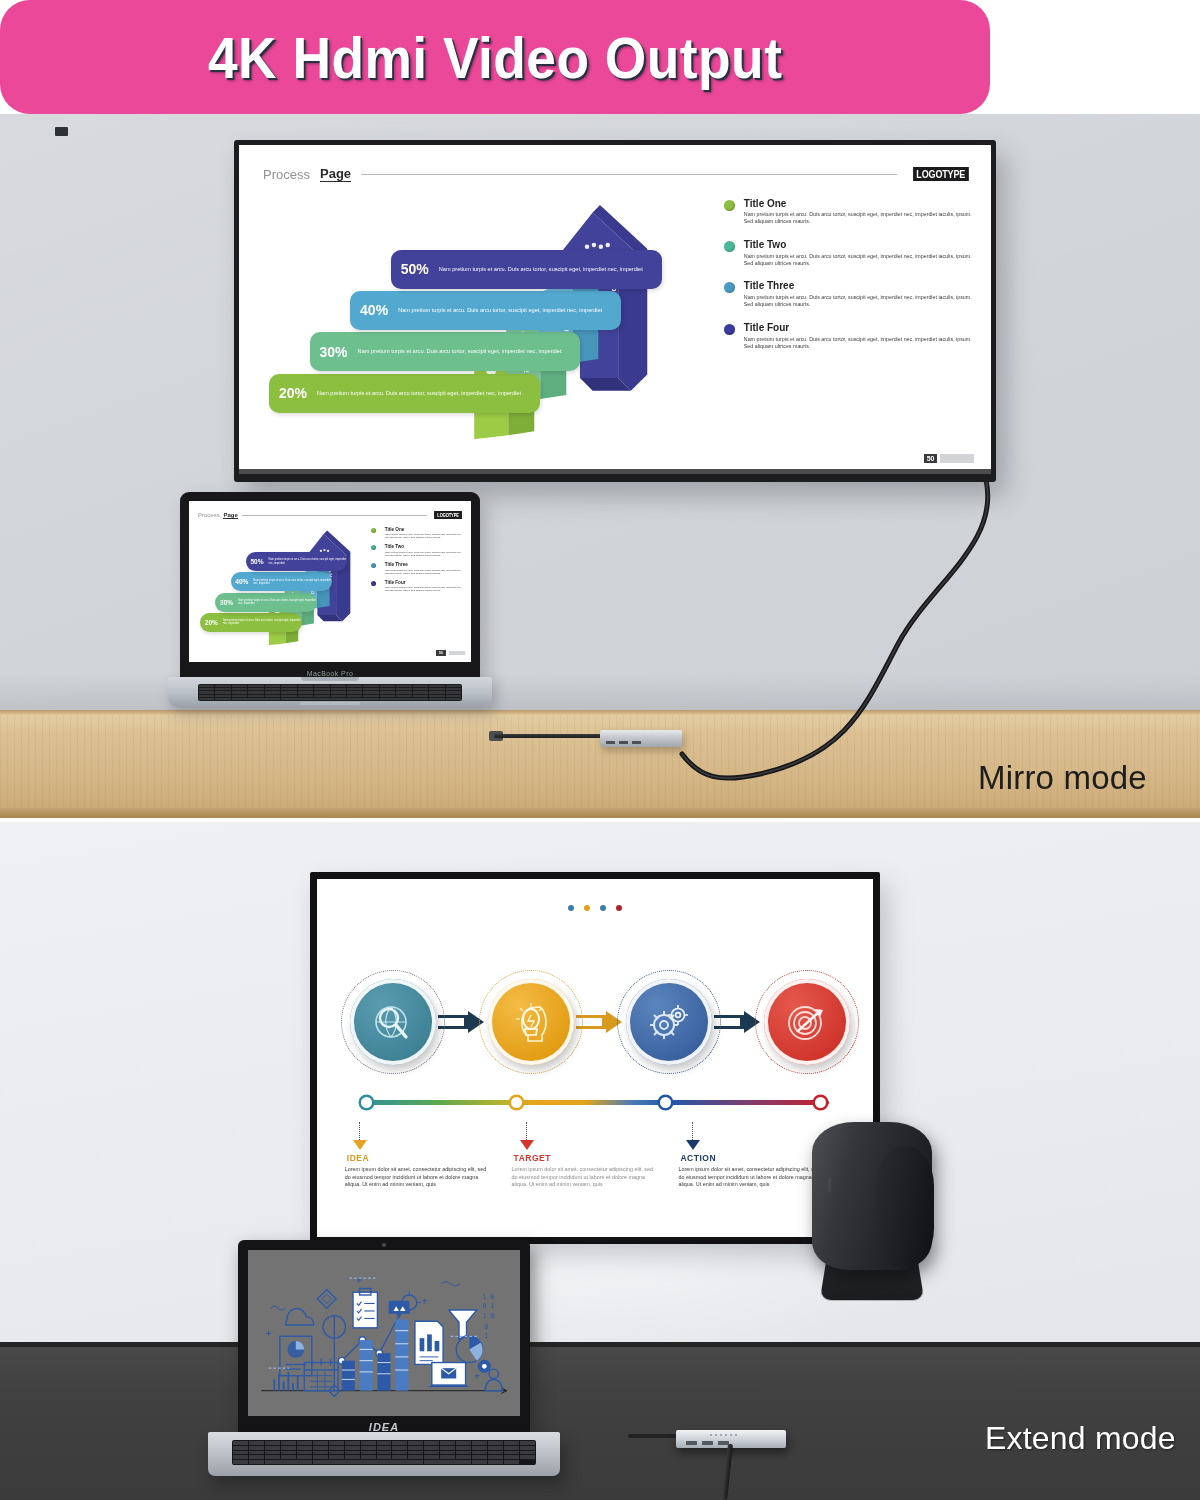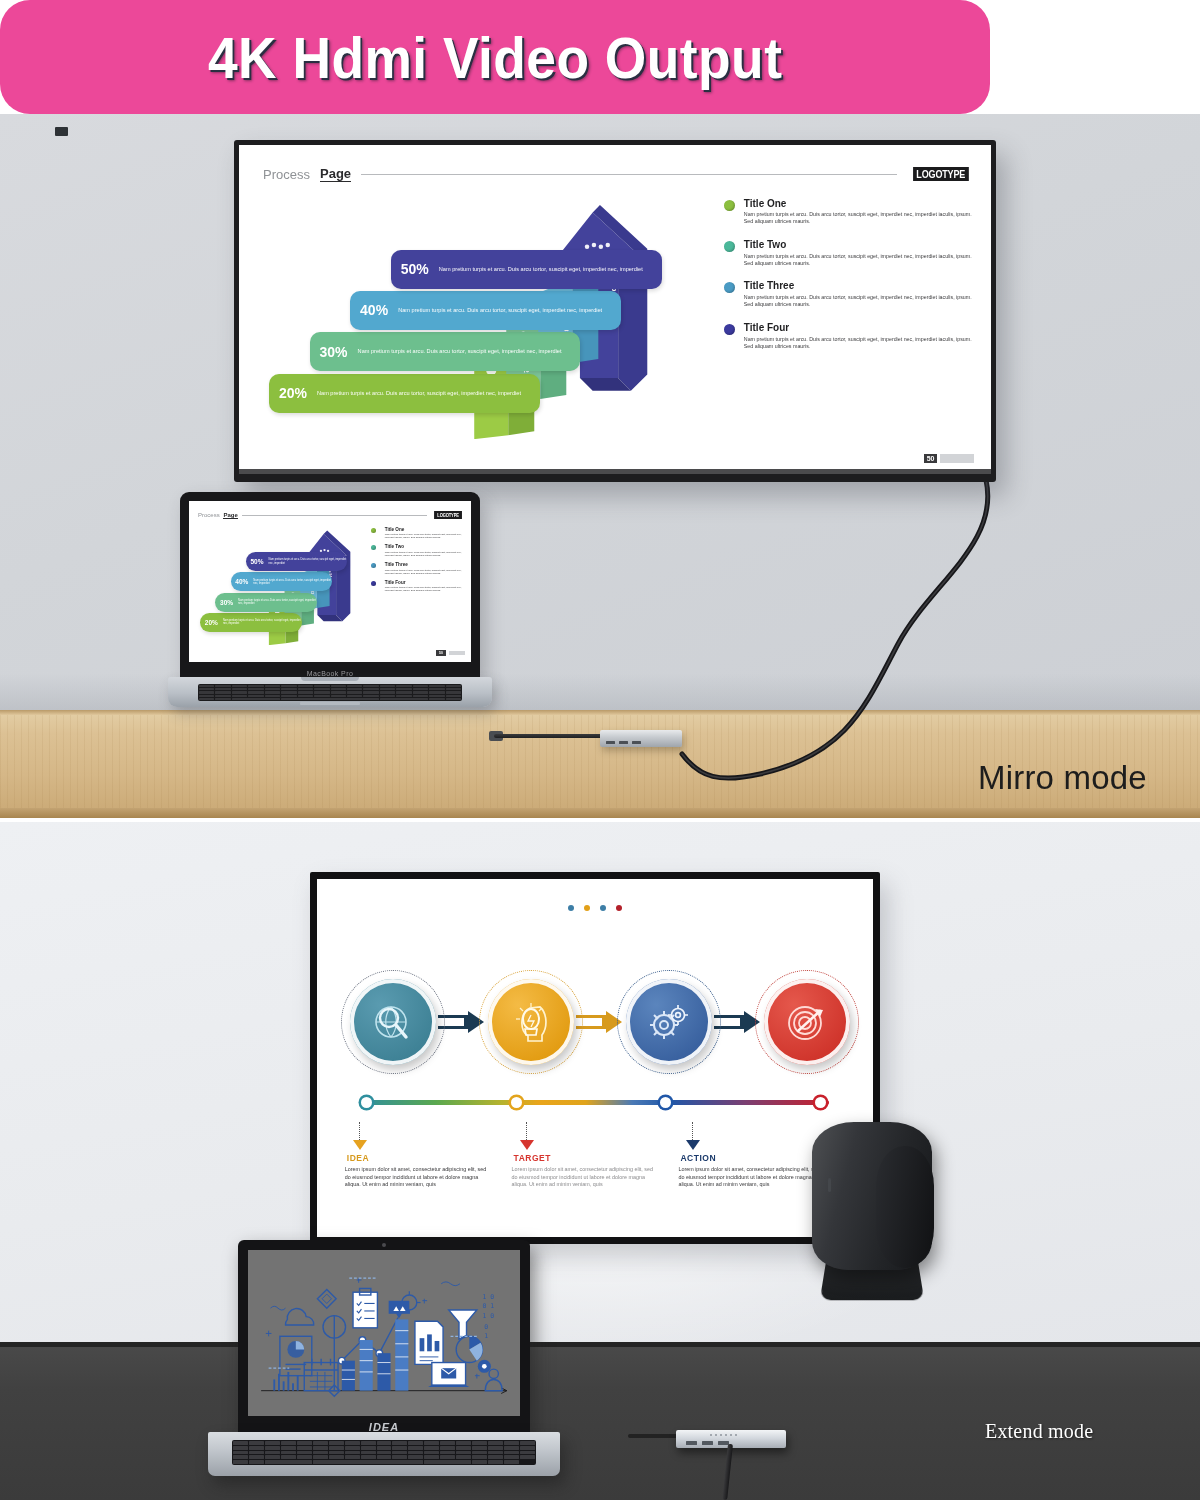--- a/index.html
+++ b/index.html
@@ -225,23 +225,22 @@
     background: linear-gradient(180deg, #2b2d30, #1a1c1e);
     border-radius: 4px 4px 10px 10px;
     transform: perspective(120px) rotateX(22deg);
   }
   .speaker-nub {
     position: absolute; left: 16px; top: 56px; width: 3px; height: 14px;
     background: #44474b; border-radius: 2px;
   }
   .label-extend {
     position: absolute; left: 985px; top: 598px;
-    font-size: 20px; color: #ffffff; letter-spacing: .2px;
+    font-size: 32px; color: #ffffff; letter-spacing: .2px;
     text-shadow: 1px 1px 2px rgba(0,0,0,.5);
-    font-family: Liberation Serif, serif;
   }
 
   
   .slide-a { position: absolute; inset: 0; background: #fff; }
   .slide-a-head {
     position: absolute; left: 3.2%; right: 2.2%; top: 6.5%;
     display: flex; align-items: center; gap: 1.4%;
   }
   .sa-t1 { color: #8f9296; font-weight: normal; }
   .sa-t2 { color: #2b2b2d; font-weight: bold; border-bottom: 1px solid #2b2b2d; }

